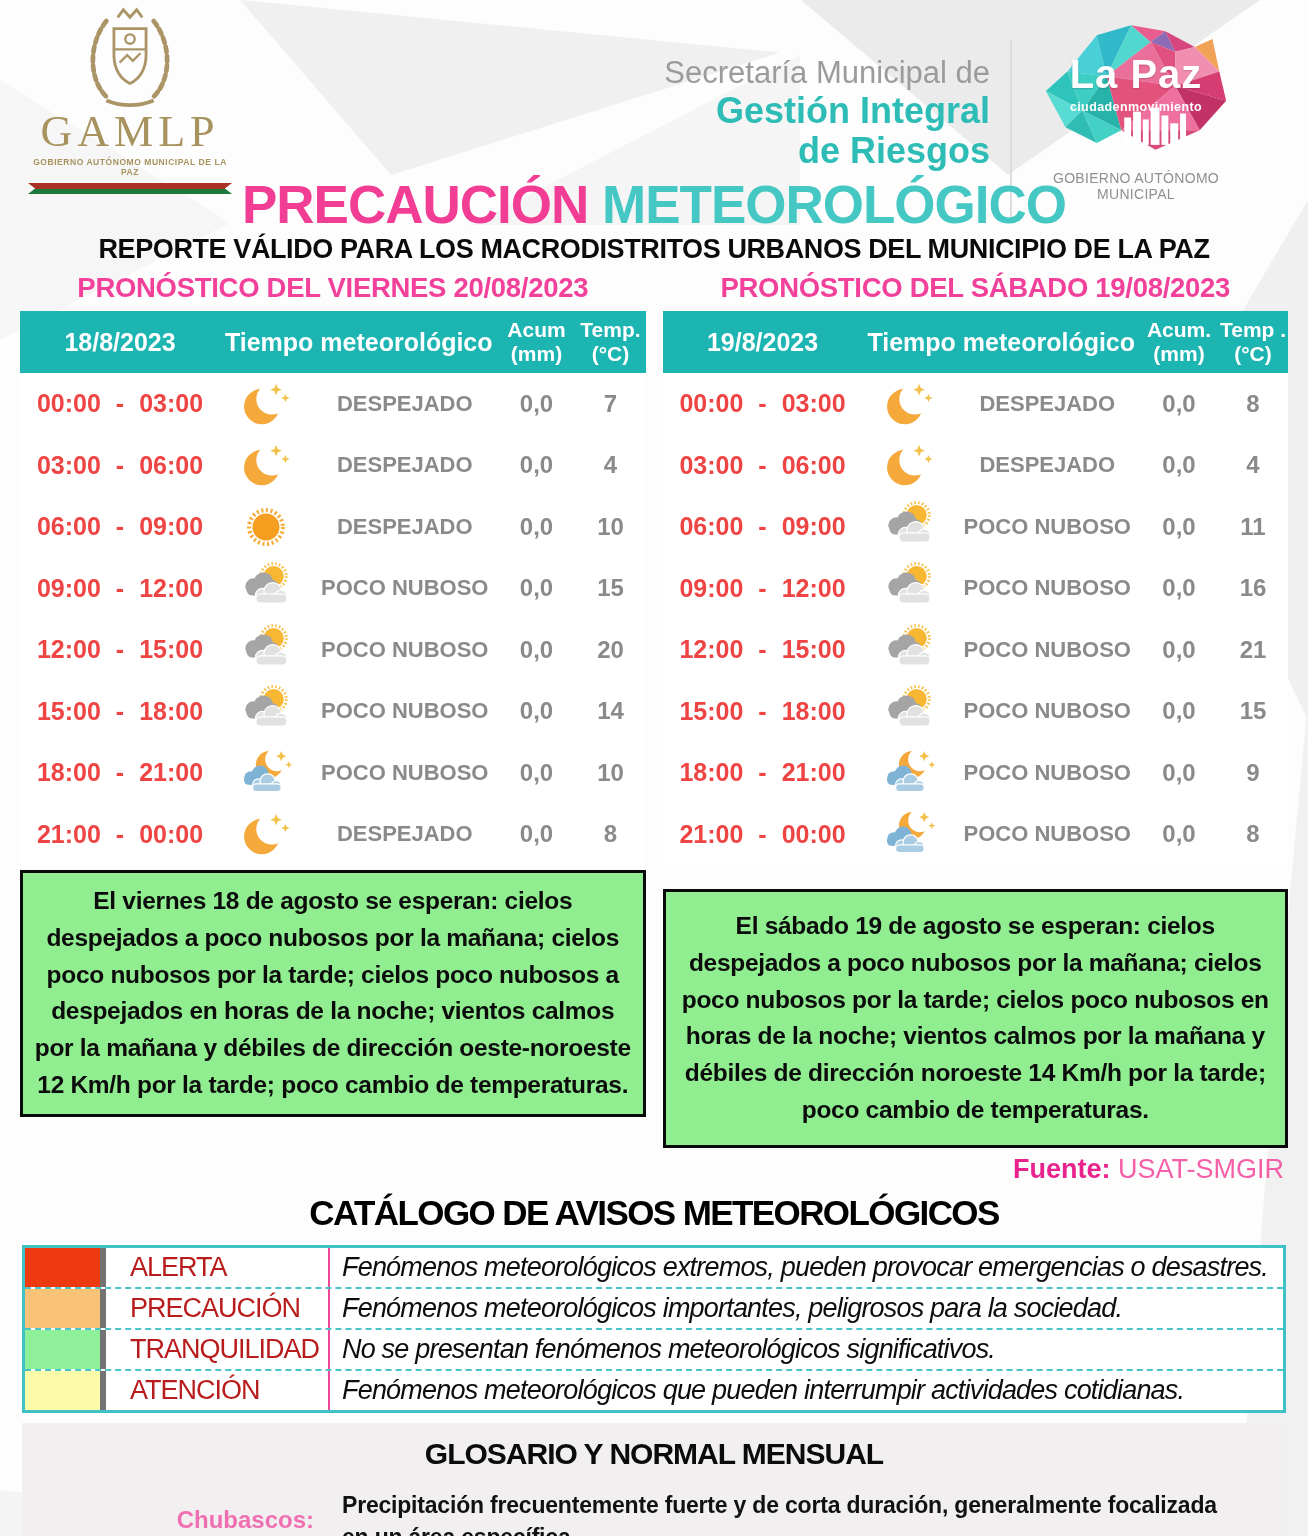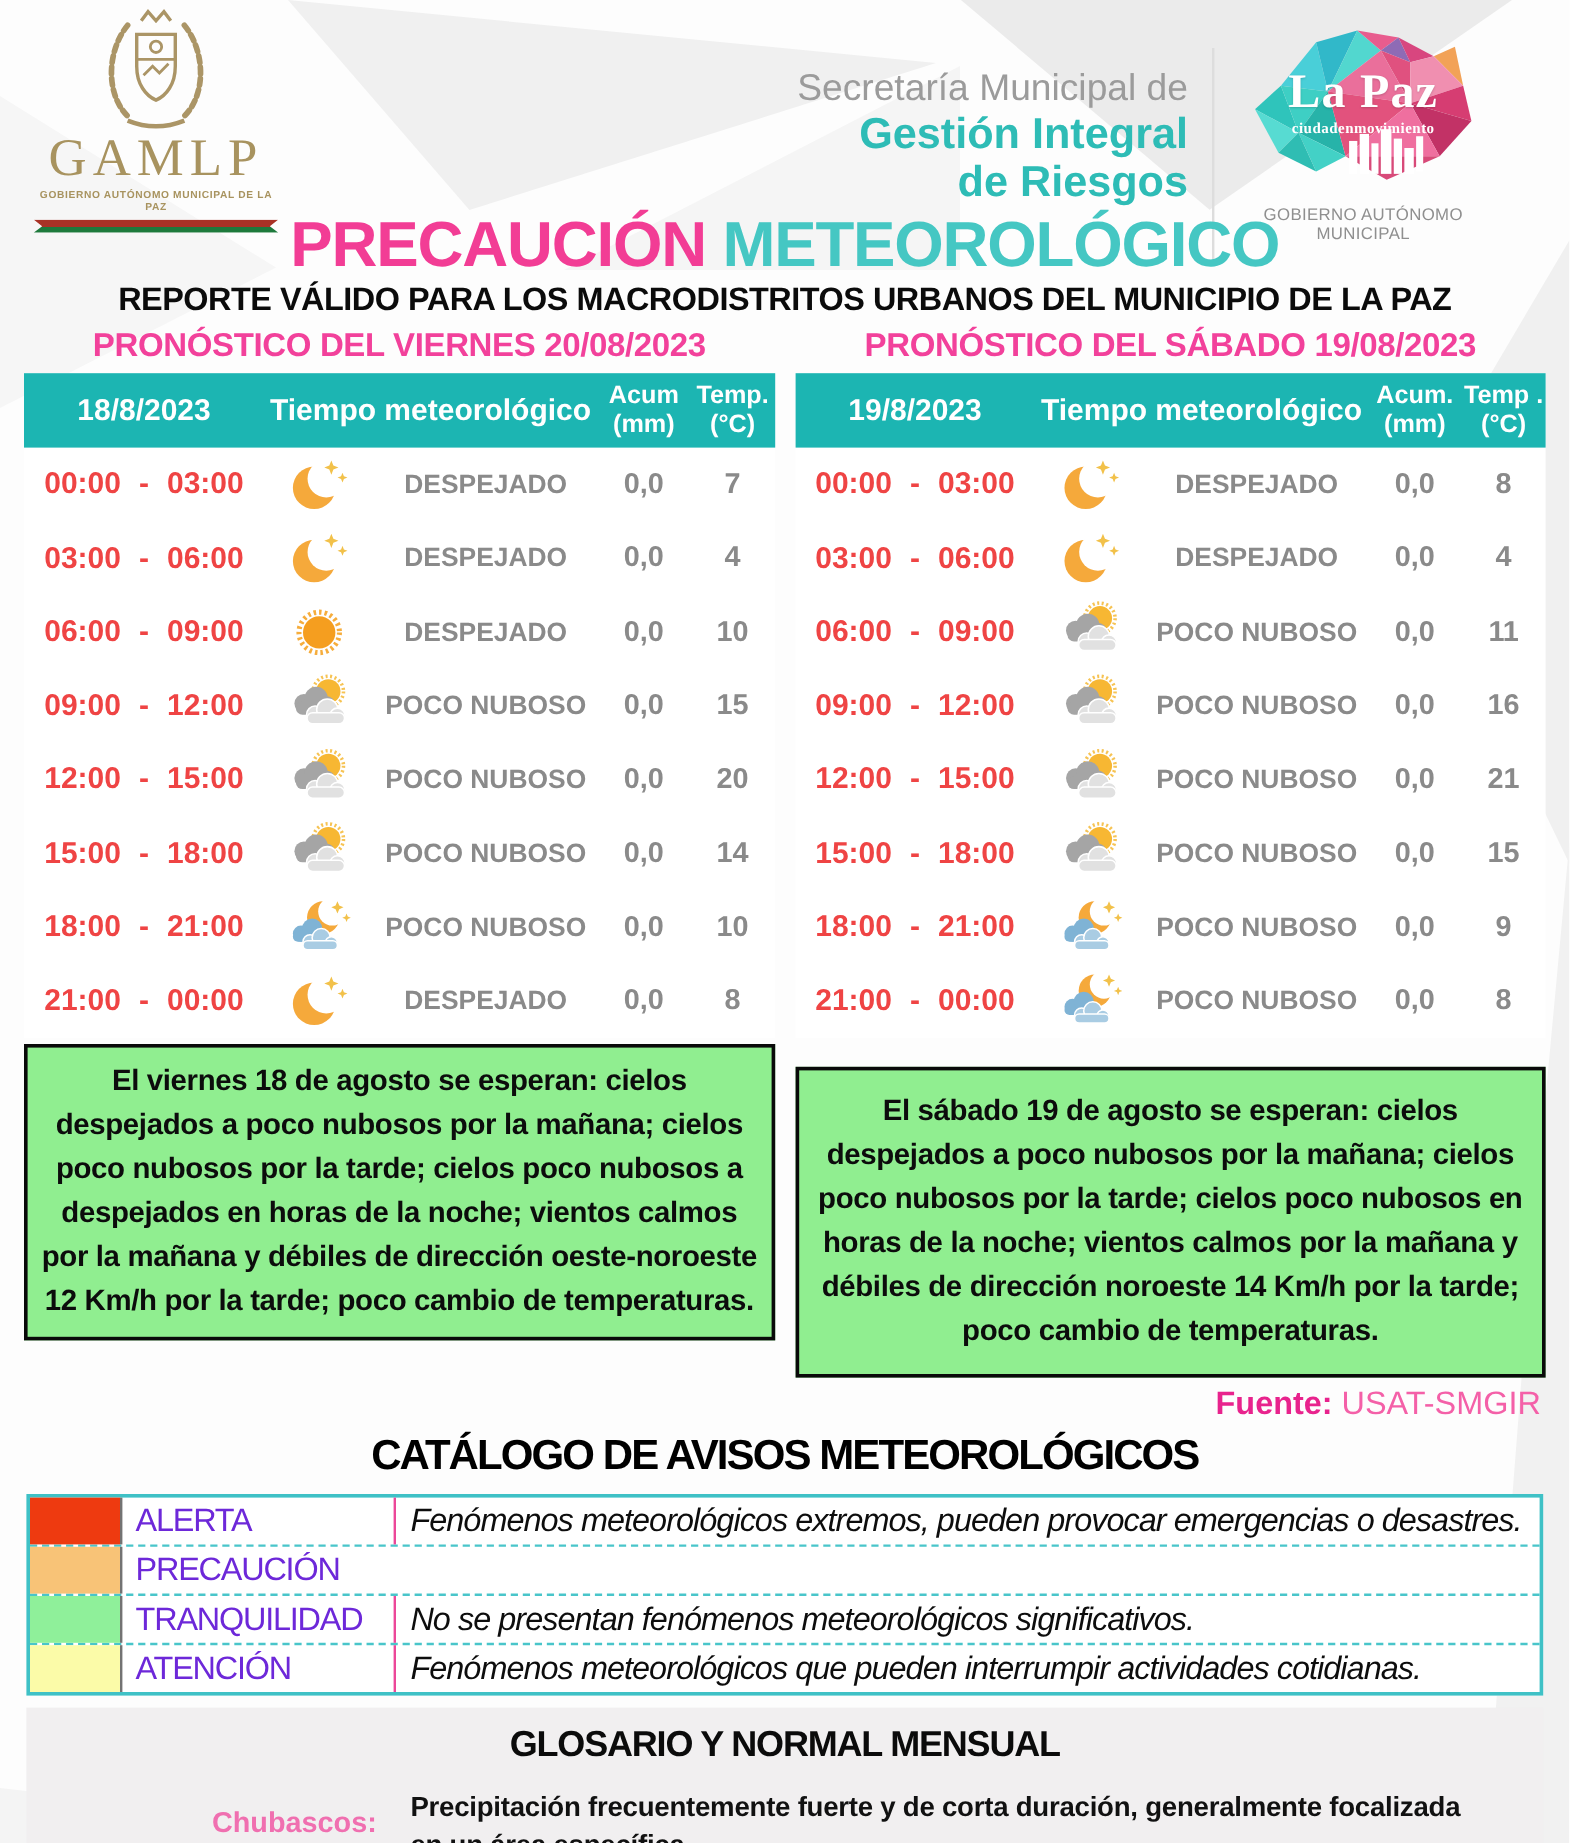--- a/index.html
+++ b/index.html
@@ -22,21 +22,21 @@
   .gamlp-acronym{font-family:"Liberation Serif",serif;font-size:44px;letter-spacing:5px;line-height:1.0;color:#a8935f;}
   .gamlp-caption{font-size:8.5px;letter-spacing:.55px;margin-top:3px;color:#a8935f;font-weight:bold;}
   .gamlp-ribbon{margin-top:6px;height:11px;width:204px;margin-left:2px;
      background:linear-gradient(#a93226 58%,#1e7a3c 58%);
      clip-path:polygon(0 0,100% 0,96.5% 50%,100% 100%,0 100%,3.5% 50%);}
   .secretaria{position:absolute;left:590px;top:56px;width:400px;text-align:right;line-height:1.12;}
   .sec-line1{font-size:31px;color:#9b9b9b;}
   .sec-line2,.sec-line3{font-size:36px;font-weight:bold;color:#2ebcb6;}
   .header-divider{position:absolute;left:1010px;top:40px;width:2px;height:180px;background:#dddddd;}
   .lapaz{position:absolute;left:1036px;top:16px;width:200px;}
-  .lapaz-art{position:relative;width:196px;height:150px;margin:0 auto;font-family:Liberation Serif, serif;}
+  .lapaz-art{position:relative;width:196px;height:150px;margin:0 auto;}
   .lapaz-name{position:absolute;left:0;top:36px;width:100%;text-align:center;color:#ffffff;
      font-size:40px;font-weight:bold;letter-spacing:1px;text-shadow:0 1px 2px rgba(0,0,0,.18);}
   .lapaz-tagline{position:absolute;left:0;top:84px;width:100%;text-align:center;color:#ffffff;
      font-size:12.5px;font-weight:bold;letter-spacing:.4px;}
   .lapaz-caption{margin-top:4px;text-align:center;color:#8f8f8f;font-size:14px;letter-spacing:.3px;}
   .main-title{position:absolute;left:0;top:178px;width:100%;text-align:center;
      font-size:53px;font-weight:bold;letter-spacing:-1px;line-height:1;}
   .t-pink{color:#f23d95;}
   .t-teal{color:#45c7c3;}
   .report-subtitle{position:absolute;left:0;top:234px;width:100%;text-align:center;
@@ -64,22 +64,22 @@
   
   .fuente{margin:6px 24px 0;text-align:right;font-size:27px;font-weight:bold;}
   .fuente-label{color:#e8238d;}
   .fuente-value{color:#f460a8;font-weight:normal;}
   
   .catalog-title{margin:8px 0 12px;text-align:center;font-size:35px;font-weight:bold;color:#000;letter-spacing:-1.6px;}
   .catalog-table{margin:0 22px;border:3px solid #3fc1c6;background:#ffffff;}
   .cat-row{display:grid;grid-template-columns:75px 228px 1fr;height:39px;align-items:stretch;}
   .cat-row + .cat-row{border-top:2px dashed #49c5ca;}
   .cat-swatch{height:100%;}
-  .cat-level{border-left:2px solid #737373;display:flex;align-items:center;padding-left:11px;
-     font-size:27px;color:#6d28d9;letter-spacing:-1px;}
+  .cat-level{border-left:6px solid #737373;display:flex;align-items:center;padding-left:24px;
+     font-size:27px;color:#b91c1c;letter-spacing:-1px;}
   .cat-desc{border-left:2px solid #ec4899;display:flex;align-items:center;padding-left:12px;
      font-size:27px;font-style:italic;color:#0d0d0d;letter-spacing:-.8px;}
   
   .glossary{margin:10px 22px 0;background:#f1eff0;padding:8px 0 30px;}
   .glossary-title{margin:6px 0 18px;text-align:center;font-size:30px;font-weight:bold;color:#0b0b0b;letter-spacing:-1px;}
   .glossary-grid{display:grid;grid-template-columns:292px 1fr;column-gap:28px;row-gap:16px;align-items:center;}
   .glo-term{color:#f06fb0;font-weight:bold;font-size:24px;text-align:right;line-height:1.35;}
   .glo-def{font-weight:bold;font-size:23px;color:#111;line-height:1.4;padding-right:60px;letter-spacing:-.2px;}
 </style>
 </head>
@@ -611,20 +611,21 @@
     <h2 class="catalog-title">CATÁLOGO DE AVISOS METEOROLÓGICOS</h2>
     <div class="catalog-table">
         <div class="cat-row">
     <div class="cat-swatch" style="background: rgb(238, 58, 16);"></div>
     <div class="cat-level">ALERTA</div>
     <div class="cat-desc">Fenómenos meteorológicos extremos, pueden provocar emergencias o desastres.</div>
   </div>
         <div class="cat-row">
     <div class="cat-swatch" style="background: rgb(248, 195, 119);"></div>
     <div class="cat-level">PRECAUCIÓN</div>
+    <div class="cat-desc">Fenómenos meteorológicos importantes, peligrosos para la sociedad.</div>
   </div>
         <div class="cat-row">
     <div class="cat-swatch" style="background: rgb(143, 240, 154);"></div>
     <div class="cat-level">TRANQUILIDAD</div>
     <div class="cat-desc">No se presentan fenómenos meteorológicos significativos.</div>
   </div>
         <div class="cat-row">
     <div class="cat-swatch" style="background: rgb(251, 251, 168);"></div>
     <div class="cat-level">ATENCIÓN</div>
     <div class="cat-desc">Fenómenos meteorológicos que pueden interrumpir actividades cotidianas.</div>

